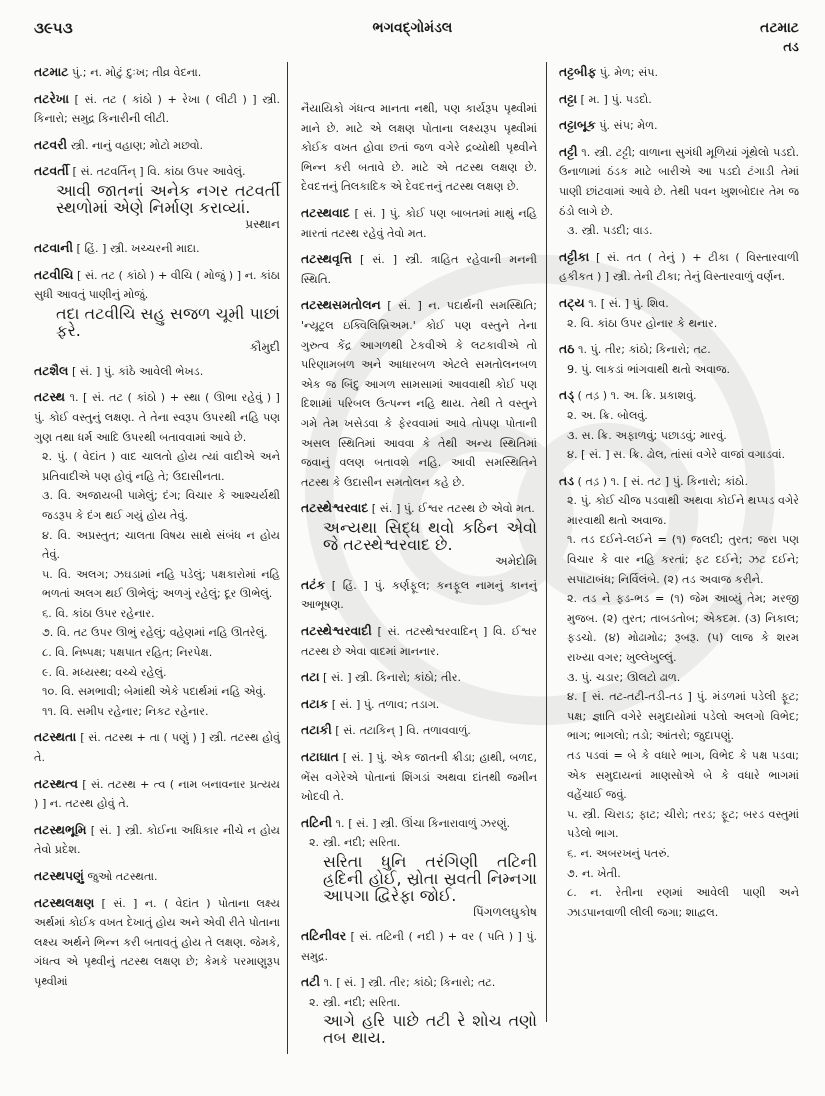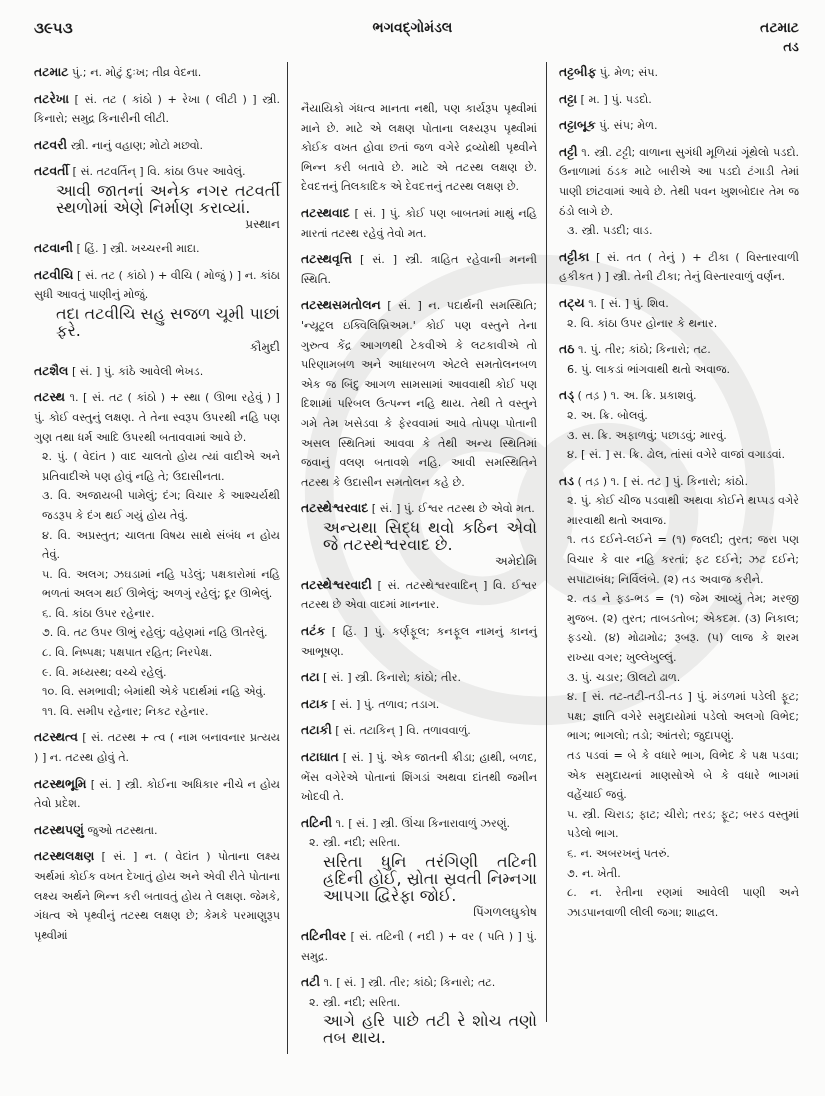--- a/index.html
+++ b/index.html
@@ -49,44 +49,45 @@
 
 <div class="col col1">
     <div class="entry"><span class="hw">તટમાટ</span> <span class="def">પું.; ન. મોટું દુઃખ; તીવ્ર વેદના.</span></div>
     <div class="entry"><span class="hw">તટરેખા</span> <span class="def">[ સં. તટ ( કાંઠો ) + રેખા ( લીટી ) ] સ્ત્રી. કિનારો; સમુદ્ર કિનારીની લીટી.</span></div>
     <div class="entry"><span class="hw">તટવરી</span> <span class="def">સ્ત્રી. નાનું વહાણ; મોટો મછવો.</span></div>
     <div class="entry"><span class="hw">તટવર્તી</span> <span class="def">[ સં. તટવર્તિન્ ] વિ. કાંઠા ઉપર આવેલું.</span><span class="quote">આવી જાતનાં અનેક નગર તટવર્તી સ્થળોમાં એણે નિર્માણ કરાવ્યાં.</span><span class="src">પ્રસ્થાન</span></div>
     <div class="entry"><span class="hw">તટવાની</span> <span class="def">[ હિં. ] સ્ત્રી. ખચ્ચરની માદા.</span></div>
     <div class="entry"><span class="hw">તટવીચિ</span> <span class="def">[ સં. તટ ( કાંઠો ) + વીચિ ( મોજું ) ] ન. કાંઠા સુધી આવતું પાણીનું મોજું.</span><span class="quote">તદા તટવીચિ સહુ સજળ ચૂમી પાછાં ફરે.</span><span class="src">કૌમુદી</span></div>
     <div class="entry"><span class="hw">તટશૈલ</span> <span class="def">[ સં. ] પું. કાંઠે આવેલી ભેખડ.</span></div>
     <div class="entry"><span class="hw">તટસ્થ</span> <span class="def">૧. [ સં. તટ ( કાંઠો ) + સ્થા ( ઊભા રહેવું ) ] પું. કોઈ વસ્તુનું લક્ષણ. તે તેના સ્વરૂપ ઉપરથી નહિ પણ ગુણ તથા ધર્મ આદિ ઉપરથી બતાવવામાં આવે છે.</span><span class="sense">૨. પું. ( વેદાંત ) વાદ ચાલતો હોય ત્યાં વાદીએ અને પ્રતિવાદીએ પણ હોવું નહિ તે; ઉદાસીનતા.</span><span class="sense">૩. વિ. અજાયબી પામેલું; દંગ; વિચાર કે આશ્ચર્યથી જડરૂપ કે દંગ થઈ ગયું હોય તેવું.</span><span class="sense">૪. વિ. અપ્રસ્તુત; ચાલતા વિષય સાથે સંબંધ ન હોય તેવું.</span><span class="sense">૫. વિ. અલગ; ઝઘડામાં નહિ પડેલું; પક્ષકારોમાં નહિ ભળતાં અલગ થઈ ઊભેલું; અળગું રહેલું; દૂર ઊભેલું.</span><span class="sense">૬. વિ. કાંઠા ઉપર રહેનાર.</span><span class="sense">૭. વિ. તટ ઉપર ઊભું રહેલું; વહેણમાં નહિ ઊતરેલું.</span><span class="sense">૮. વિ. નિષ્પક્ષ; પક્ષપાત રહિત; નિરપેક્ષ.</span><span class="sense">૯. વિ. મધ્યસ્થ; વચ્ચે રહેલું.</span><span class="sense">૧૦. વિ. સમભાવી; બેમાંથી એકે પદાર્થમાં નહિ એવું.</span><span class="sense">૧૧. વિ. સમીપ રહેનાર; નિકટ રહેનાર.</span></div>
+    <div class="entry"><span class="hw">તટસ્થતા</span> <span class="def">[ સં. તટસ્થ + તા ( પણું ) ] સ્ત્રી. તટસ્થ હોવું તે.</span></div>
     <div class="entry"><span class="hw">તટસ્થત્વ</span> <span class="def">[ સં. તટસ્થ + ત્વ ( નામ બનાવનાર પ્રત્યય ) ] ન. તટસ્થ હોવું તે.</span></div>
     <div class="entry"><span class="hw">તટસ્થભૂમિ</span> <span class="def">[ સં. ] સ્ત્રી. કોઈના અધિકાર નીચે ન હોય તેવો પ્રદેશ.</span></div>
     <div class="entry"><span class="hw">તટસ્થપણું</span> <span class="def">જુઓ તટસ્થતા.</span></div>
     <div class="entry"><span class="hw">તટસ્થલક્ષણ</span> <span class="def">[ સં. ] ન. ( વેદાંત ) પોતાના લક્ષ્ય અર્થમાં કોઈક વખત દેખાતું હોય અને એવી રીતે પોતાના લક્ષ્ય અર્થને ભિન્ન કરી બતાવતું હોય તે લક્ષણ. જેમકે, ગંધત્વ એ પૃથ્વીનું તટસ્થ લક્ષણ છે; કેમકે પરમાણુરૂપ પૃથ્વીમાં</span></div>
   </div>
 <div class="col col2">
     <div class="cont">નૈયાયિકો ગંધત્વ માનતા નથી, પણ કાર્યરૂપ પૃથ્વીમાં માને છે. માટે એ લક્ષણ પોતાના લક્ષ્યરૂપ પૃથ્વીમાં કોઈક વખત હોવા છતાં જળ વગેરે દ્રવ્યોથી પૃથ્વીને ભિન્ન કરી બતાવે છે. માટે એ તટસ્થ લક્ષણ છે. દેવદત્તનું તિલકાદિક એ દેવદત્તનું તટસ્થ લક્ષણ છે.</div>
     <div class="entry"><span class="hw">તટસ્થવાદ</span> <span class="def">[ સં. ] પું. કોઈ પણ બાબતમાં માથું નહિ મારતાં તટસ્થ રહેવું તેવો મત.</span></div>
     <div class="entry"><span class="hw">તટસ્થવૃત્તિ</span> <span class="def">[ સં. ] સ્ત્રી. ત્રાહિત રહેવાની મનની સ્થિતિ.</span></div>
     <div class="entry"><span class="hw">તટસ્થસમતોલન</span> <span class="def">[ સં. ] ન. પદાર્થની સમસ્થિતિ; 'ન્યૂટ્રલ ઇક્વિલિબ્રિઅમ.' કોઈ પણ વસ્તુને તેના ગુરુત્વ કેંદ્ર આગળથી ટેકવીએ કે લટકાવીએ તો પરિણામબળ અને આધારબળ એટલે સમતોલનબળ એક જ બિંદુ આગળ સામસામાં આવવાથી કોઈ પણ દિશામાં પરિબલ ઉત્પન્ન નહિ થાય. તેથી તે વસ્તુને ગમે તેમ ખસેડવા કે ફેરવવામાં આવે તોપણ પોતાની અસલ સ્થિતિમાં આવવા કે તેથી અન્ય સ્થિતિમાં જવાનું વલણ બતાવશે નહિ. આવી સમસ્થિતિને તટસ્થ કે ઉદાસીન સમતોલન કહે છે.</span></div>
     <div class="entry"><span class="hw">તટસ્થેશ્વરવાદ</span> <span class="def">[ સં. ] પું. ઈશ્વર તટસ્થ છે એવો મત.</span><span class="quote">અન્યથા સિદ્ધ થવો કઠિન એવો જે તટસ્થેશ્વરવાદ છે.</span><span class="src">અમેદોમિ</span></div>
+    <div class="entry"><span class="hw">તટંક</span> <span class="def">[ હિં. ] પું. કર્ણફૂલ; કનફૂલ નામનું કાનનું આભૂષણ.</span></div>
     <div class="entry"><span class="hw">તટસ્થેશ્વરવાદી</span> <span class="def">[ સં. તટસ્થેશ્વરવાદિન્ ] વિ. ઈશ્વર તટસ્થ છે એવા વાદમાં માનનાર.</span></div>
-    <div class="entry"><span class="hw">તટંક</span> <span class="def">[ હિં. ] પું. કર્ણફૂલ; કનફૂલ નામનું કાનનું આભૂષણ.</span></div>
     <div class="entry"><span class="hw">તટા</span> <span class="def">[ સં. ] સ્ત્રી. કિનારો; કાંઠો; તીર.</span></div>
     <div class="entry"><span class="hw">તટાક</span> <span class="def">[ સં. ] પું. તળાવ; તડાગ.</span></div>
     <div class="entry"><span class="hw">તટાકી</span> <span class="def">[ સં. તટાકિન્ ] વિ. તળાવવાળું.</span></div>
     <div class="entry"><span class="hw">તટાઘાત</span> <span class="def">[ સં. ] પું. એક જાતની ક્રીડા; હાથી, બળદ, ભેંસ વગેરેએ પોતાનાં શિંગડાં અથવા દાંતથી જમીન ખોદવી તે.</span></div>
     <div class="entry"><span class="hw">તટિની</span> <span class="def">૧. [ સં. ] સ્ત્રી. ઊંચા કિનારાવાળું ઝરણું.</span><span class="sense">૨. સ્ત્રી. નદી; સરિતા.</span><span class="quote">સરિતા ધુનિ તરંગિણી તટિની હ્રદિની હોઈ, સ્રોતા સ્રવતી નિમ્નગા આપગા દ્વિરેફા જોઈ.</span><span class="src">પિંગળલઘુકોષ</span></div>
     <div class="entry"><span class="hw">તટિનીવર</span> <span class="def">[ સં. તટિની ( નદી ) + વર ( પતિ ) ] પું. સમુદ્ર.</span></div>
     <div class="entry"><span class="hw">તટી</span> <span class="def">૧. [ સં. ] સ્ત્રી. તીર; કાંઠો; કિનારો; તટ.</span><span class="sense">૨. સ્ત્રી. નદી; સરિતા.</span><span class="quote">આગે હરિ પાછે તટી રે શોચ તણો તબ થાય.</span></div>
   </div>
 <div class="col col3">
     <div class="entry"><span class="hw">તટ્ટબીફ</span> <span class="def">પું. મેળ; સંપ.</span></div>
     <div class="entry"><span class="hw">તટ્ટા</span> <span class="def">[ મ. ] પું. પડદો.</span></div>
     <div class="entry"><span class="hw">તટ્ટાબૂક</span> <span class="def">પું. સંપ; મેળ.</span></div>
     <div class="entry"><span class="hw">તટ્ટી</span> <span class="def">૧. સ્ત્રી. ટટ્ટી; વાળાના સુગંધી મૂળિયાં ગૂંથેલો પડદો. ઉનાળામાં ઠંડક માટે બારીએ આ પડદો ટંગાડી તેમાં પાણી છાંટવામાં આવે છે. તેથી પવન ખુશબોદાર તેમ જ ઠંડો લાગે છે.</span><span class="sense">૩. સ્ત્રી. પડદી; વાડ.</span></div>
     <div class="entry"><span class="hw">તટ્ટીકા</span> <span class="def">[ સં. તત ( તેનું ) + ટીકા ( વિસ્તારવાળી હકીકત ) ] સ્ત્રી. તેની ટીકા; તેનું વિસ્તારવાળું વર્ણન.</span></div>
     <div class="entry"><span class="hw">તટ્ય</span> <span class="def">૧. [ સં. ] પું. શિવ.</span><span class="sense">૨. વિ. કાંઠા ઉપર હોનાર કે થનાર.</span></div>
-    <div class="entry"><span class="hw">તઠ</span> <span class="def">૧. પું. તીર; કાંઠો; કિનારો; તટ.</span><span class="sense">6. પું. લાકડાં ભાંગવાથી થતો અવાજ.</span></div>
+    <div class="entry"><span class="hw">તઠ</span> <span class="def">૧. પું. તીર; કાંઠો; કિનારો; તટ.</span><span class="sense">9. પું. લાકડાં ભાંગવાથી થતો અવાજ.</span></div>
     <div class="entry"><span class="hw">તડ્</span> <span class="def">( તડ઼ ) ૧. અ. ક્રિ. પ્રકાશવું.</span><span class="sense">૨. અ. ક્રિ. બોલવું.</span><span class="sense">૩. સ. ક્રિ. અફાળવું; પછાડવું; મારવું.</span><span class="sense">૪. [ સં. ] સ. ક્રિ. ઢોલ, તાંસાં વગેરે વાજાં વગાડવાં.</span></div>
     <div class="entry"><span class="hw">તડ</span> <span class="def">( તડ઼ ) ૧. [ સં. તટ ] પું. કિનારો; કાંઠો.</span><span class="sense">૨. પું. કોઈ ચીજ પડવાથી અથવા કોઈને થપ્પડ વગેરે મારવાથી થતો અવાજ.</span><span class="sense">૧. તડ દઈને-લઈને = (૧) જલદી; તુરત; જરા પણ વિચાર કે વાર નહિ કરતાં; ફટ દઈને; ઝટ દઈને; સપાટાબંધ; નિર્વિલંબે. (૨) તડ અવાજ કરીને.</span><span class="sense">૨. તડ ને ફડ-ભડ = (૧) જેમ આવ્યું તેમ; મરજી મુજબ. (૨) તુરત; તાબડતોબ; એકદમ. (૩) નિકાલ; ફડચો. (૪) મોઢામોઢ; રૂબરૂ. (૫) લાજ કે શરમ રાખ્યા વગર; ખુલ્લેખુલ્લું.</span><span class="sense">૩. પું. ચડાર; ઊલટો ઢાળ.</span><span class="sense">૪. [ સં. તટ-તટી-તડી-તડ ] પું. મંડળમાં પડેલી ફૂટ; પક્ષ; જ્ઞાતિ વગેરે સમુદાયોમાં પડેલો અલગો વિભેદ; ભાગ; ભાગલો; તડો; આંતરો; જુદાપણું.</span><span class="sense">તડ પડવાં = બે કે વધારે ભાગ, વિભેદ કે પક્ષ પડવા; એક સમુદાયનાં માણસોએ બે કે વધારે ભાગમાં વહેંચાઈ જવું.</span><span class="sense">૫. સ્ત્રી. ચિરાડ; ફાટ; ચીરો; તરડ; ફૂટ; બરડ વસ્તુમાં પડેલો ભાગ.</span><span class="sense">૬. ન. અબરખનું પતરું.</span><span class="sense">૭. ન. ખેતી.</span><span class="sense">૮. ન. રેતીના રણમાં આવેલી પાણી અને ઝાડપાનવાળી લીલી જગા; શાદ્વલ.</span></div>
   </div>
 
 </body></html>

